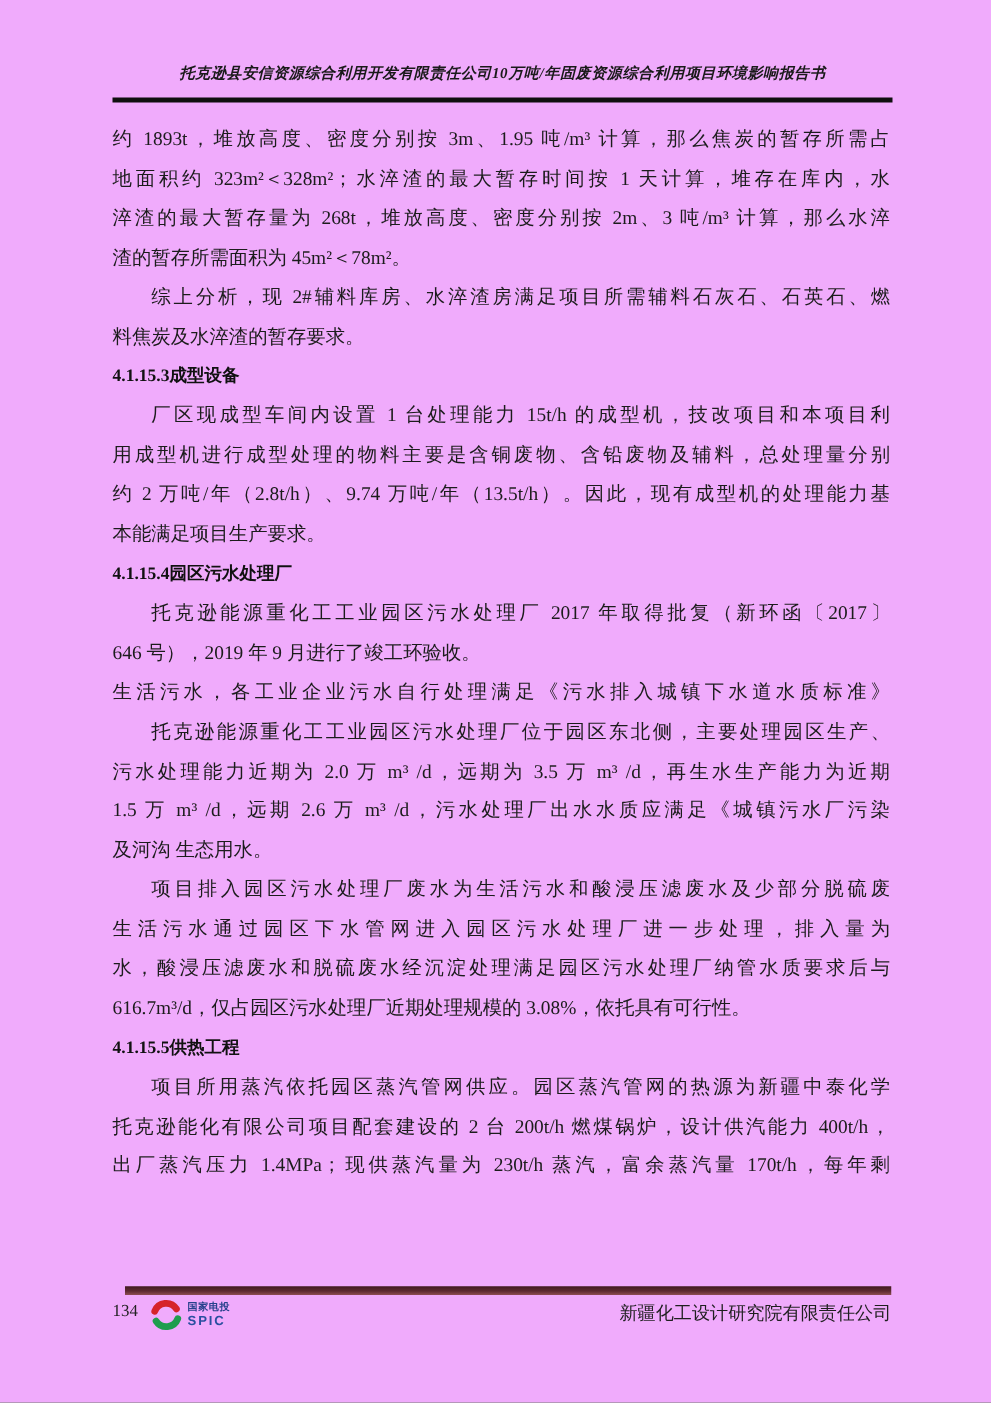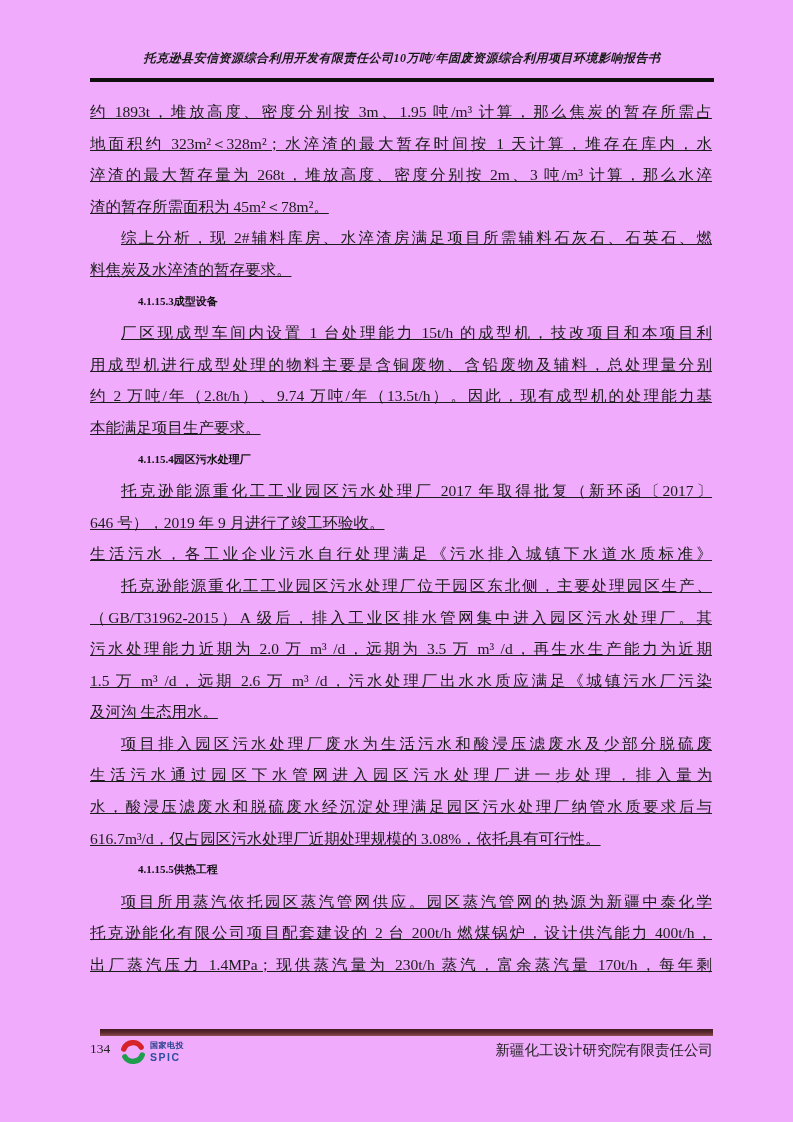--- a/index.html
+++ b/index.html
@@ -32,29 +32,28 @@
     background: #0f0f0f;
   }
   
   .content {
     position: absolute;
     top: 96px; left: 90px; width: 622px;
     font-size: 15.5px;
     line-height: 31.6px;
   }
   .para { margin: 0; }
-  .ln { display: block; white-space: normal; text-decoration: underline; }
+  .ln { display: block; white-space: normal; }
   .ln.j { text-align: justify; text-align-last: justify; }
   .ln.ind { text-indent: 31px; }
   .hd {
     font-weight: 700;
-    font-size: 11px;
+    font-size: 14px;
     line-height: 31.6px;
     color: #111;
-    margin-left: 48px;
   }
   
   .ftr-rule {
     position: absolute;
     top: 1029px; left: 100px; width: 613px; height: 7px;
     background: linear-gradient(to bottom, #40191f 0%, #5e2a31 55%, #8e4d52 100%);
   }
   .ftr-page {
     position: absolute;
     top: 1041px; left: 90px; width: 624px;
@@ -123,21 +122,20 @@
     <h4 class="hd">4.1.15.4园区污水处理厂</h4>
 
     <p class="para">
       <span class="ln j ind">托克逊能源重化工工业园区污水处理厂 2017 年取得批复（新环函〔2017〕</span>
       <span class="ln">646 号），2019 年 9 月进行了竣工环验收。</span>
     </p>
 
     <p class="para">
       <span class="ln j">生活污水，各工业企业污水自行处理满足《污水排入城镇下水道水质标准》</span>
       <span class="ln j ind">托克逊能源重化工工业园区污水处理厂位于园区东北侧，主要处理园区生产、</span>
-      <span class="ln j">（GB/T31962-2015）A 级后，排入工业区排水管网集中进入园区污水处理厂。其</span>
       <span class="ln j">污水处理能力近期为 2.0 万 m³ /d，远期为 3.5 万 m³ /d，再生水生产能力为近期</span>
       <span class="ln j">1.5 万 m³ /d，远期 2.6 万 m³ /d，污水处理厂出水水质应满足《城镇污水厂污染</span>
       <span class="ln">及河沟 生态用水。</span>
     </p>
 
     <p class="para">
       <span class="ln j ind">项目排入园区污水处理厂废水为生活污水和酸浸压滤废水及少部分脱硫废</span>
       <span class="ln j">生活污水通过园区下水管网进入园区污水处理厂进一步处理，排入量为</span>
       <span class="ln j">水，酸浸压滤废水和脱硫废水经沉淀处理满足园区污水处理厂纳管水质要求后与</span>
       <span class="ln">616.7m³/d，仅占园区污水处理厂近期处理规模的 3.08%，依托具有可行性。</span>

